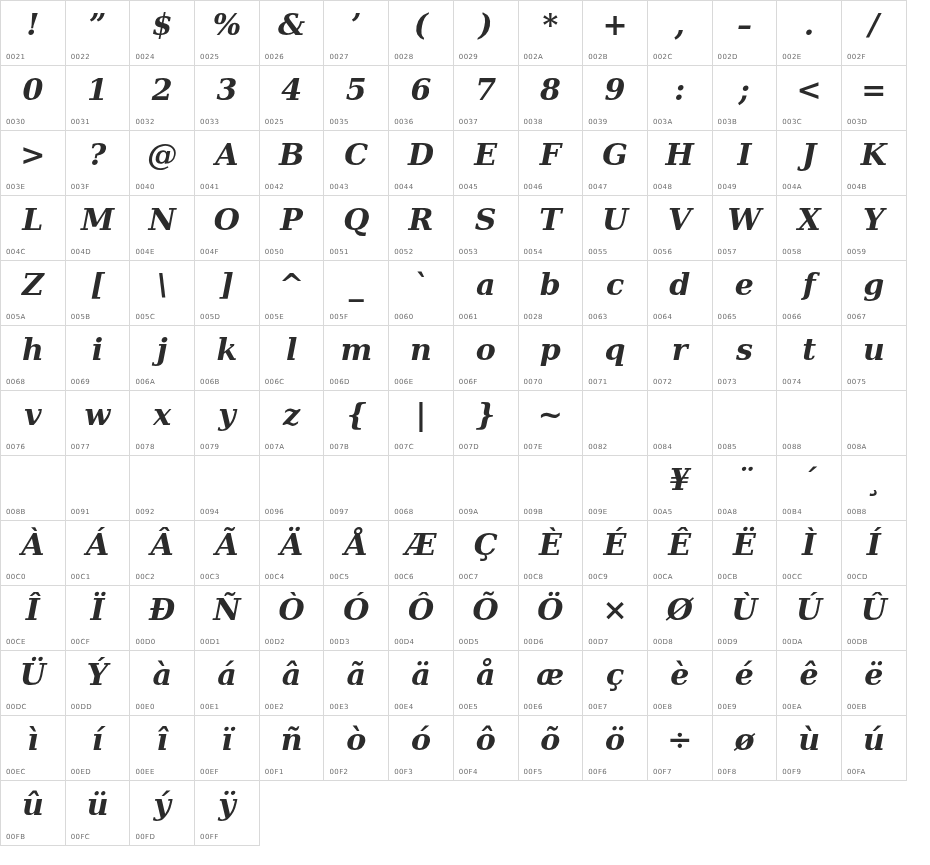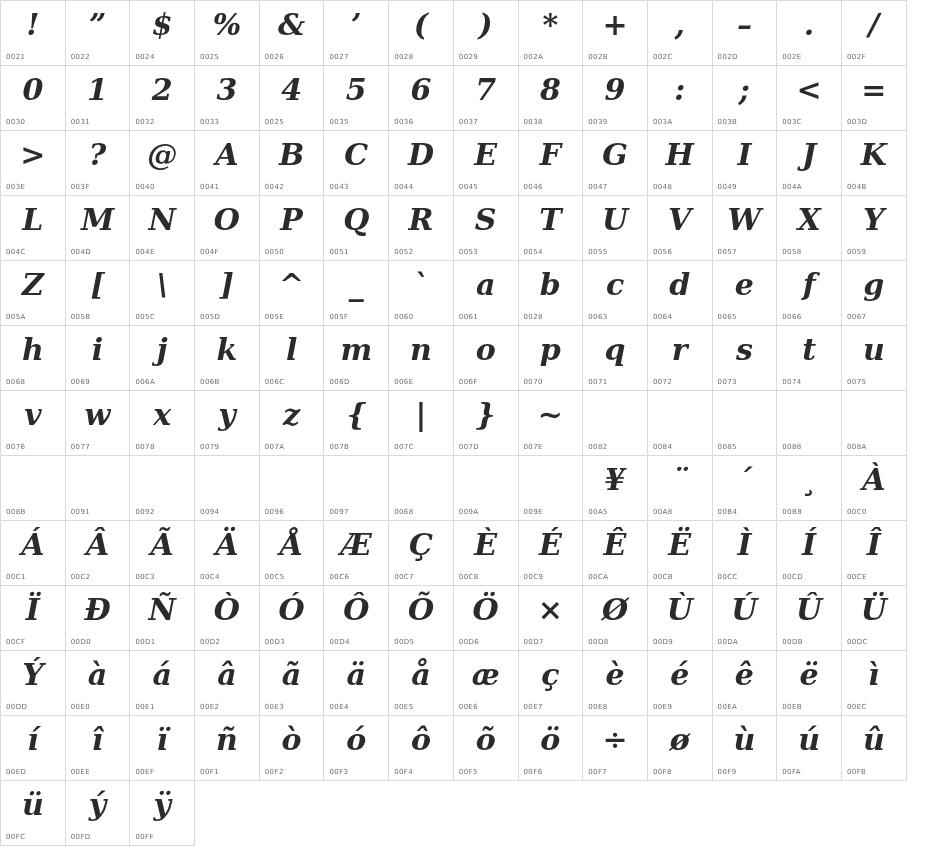--- a/index.html
+++ b/index.html
@@ -481,20 +481,24 @@
     <div class="cell empty">
       <div class="glyph"></div>
       <div class="code">0068</div>
     </div>
     <div class="cell empty">
       <div class="glyph"></div>
       <div class="code">009A</div>
     </div>
     <div class="cell empty">
       <div class="glyph"></div>
+      <div class="code">009B</div>
+    </div>
+    <div class="cell empty">
+      <div class="glyph"></div>
       <div class="code">009E</div>
     </div>
     <div class="cell">
       <div class="glyph">¥</div>
       <div class="code">00A5</div>
     </div>
     <div class="cell">
       <div class="glyph">¨</div>
       <div class="code">00A8</div>
     </div>

